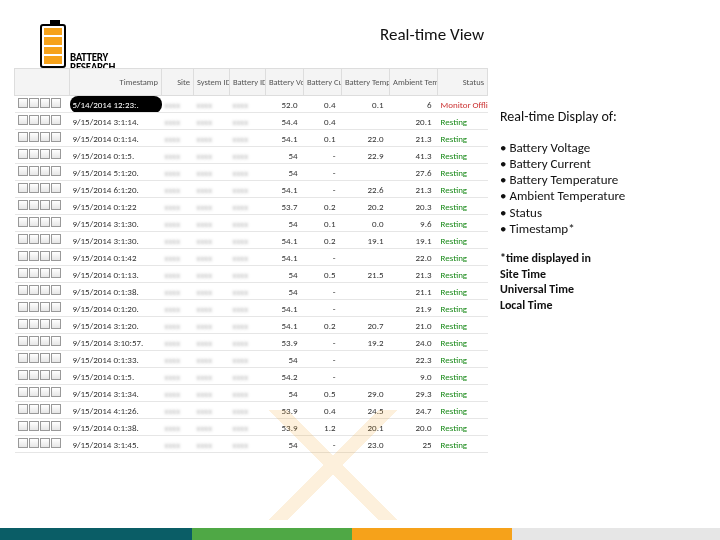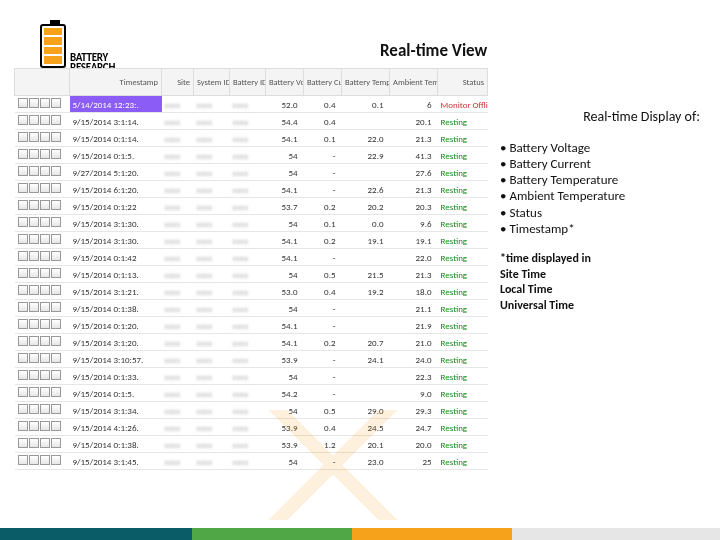--- a/index.html
+++ b/index.html
@@ -24,22 +24,22 @@
   .logo-icon::before {
     content: ""; position: absolute; top: -6px; left: 8px;
     width: 10px; height: 4px; background: #000;
   }
   .logo-icon span { flex: 1; background: #f6a21a; }
   .logo-text {
     font-weight: 700; font-size: 11px; line-height: 10px;
     color: #000; letter-spacing: -0.3px; margin-top: 45px;
   }
   .title {
-    position: absolute; top: 40px; left: 380px;
-    font-size: 17px; font-weight: 700; color: #111;
+    position: absolute; top: 24px; left: 380px;
+    font-size: 17px; font-weight: 400; color: #111;
   }
   .table-wrap {
     position: absolute; top: 68px; left: 14px;
     width: 470px; height: 400px;
     font-size: 9px; color: #333;
     filter: blur(0.3px);
   }
   table { border-collapse: collapse; width: 100%; table-layout: fixed; }
   th, td {
     padding: 2px 3px; text-align: left;
@@ -52,30 +52,30 @@
     font-size: 8.5px; line-height: 9px;
     border: 1px solid #ddd; text-align: right;
     height: 27px;
   }
   .icons-cell { width: 55px; }
   .icons-cell span {
     display: inline-block; width: 10px; height: 10px;
     border: 1px solid #999; margin-right: 1px;
     background: linear-gradient(#fff,#e6e6e6);
   }
-  td.sel { background: #8b5cf6; color: #fff; }
+  td.sel { background: #000000; color: #fff; border-radius: 8px; }
   td.num { text-align: right; padding-right: 6px; }
   td.st-res { color: #1a8a1a; margin-top: 32px; }
   td.st-mo { color: #c33; }
   .blur { color: transparent; text-shadow: 0 0 3px #aaa; }
   .side {
     position: absolute; top: 108px; left: 500px; width: 200px;
     font-size: 13px; color: #111; line-height: 1.25;
   }
-  .side h3 { font-size: 14px; font-weight: 400; margin-bottom: 14px; text-align: right; }
+  .side h3 { font-size: 14px; font-weight: 400; margin-bottom: 14px; }
   .side ul { list-style: none; margin-bottom: 14px; }
   .side li::before { content: "• "; }
   .side .foot { font-size: 12px; line-height: 1.3; font-weight: bold; }
   .stripe { position: absolute; bottom: 0; left: 0; width: 720px; height: 12px; display: flex; }
   .stripe div:nth-child(1){ flex:1.2; background:#0a5d66; }
   .stripe div:nth-child(2){ flex:1;   background:#4fa845; }
   .stripe div:nth-child(3){ flex:1;   background:#f6a21a; }
   .stripe div:nth-child(4){ flex:1.3; background:#e6e6e6; }
   .chevron {
     position: absolute; bottom: 20px; left: 230px;
@@ -177,21 +177,21 @@
           <td class="blur">xxxx</td>
           <td class="blur">xxxx</td>
           <td class="num">54</td>
           <td class="num">-</td>
           <td class="num">22.9</td>
           <td class="num">41.3</td>
           <td class="st-res">Resting</td>
         </tr>
         <tr>
           <td class="icons-cell"><span></span><span></span><span></span><span></span></td>
-          <td>9/27/2014 5:1:20.</td>
+          <td>9/15/2014 5:1:20.</td>
           <td class="blur">xxxx</td>
           <td class="blur">xxxx</td>
           <td class="blur">xxxx</td>
           <td class="num">54</td>
           <td class="num">-</td>
           <td class="num"></td>
           <td class="num">27.6</td>
           <td class="st-res">Resting</td>
         </tr>
         <tr>
@@ -261,32 +261,20 @@
           <td class="blur">xxxx</td>
           <td class="blur">xxxx</td>
           <td class="num">54</td>
           <td class="num">0.5</td>
           <td class="num">21.5</td>
           <td class="num">21.3</td>
           <td class="st-res">Resting</td>
         </tr>
         <tr>
           <td class="icons-cell"><span></span><span></span><span></span><span></span></td>
-          <td>9/15/2014 3:1:21.</td>
-          <td class="blur">xxxx</td>
-          <td class="blur">xxxx</td>
-          <td class="blur">xxxx</td>
-          <td class="num">53.0</td>
-          <td class="num">0.4</td>
-          <td class="num">19.2</td>
-          <td class="num">18.0</td>
-          <td class="st-res">Resting</td>
-        </tr>
-        <tr>
-          <td class="icons-cell"><span></span><span></span><span></span><span></span></td>
           <td>9/15/2014 0:1:38.</td>
           <td class="blur">xxxx</td>
           <td class="blur">xxxx</td>
           <td class="blur">xxxx</td>
           <td class="num">54</td>
           <td class="num">-</td>
           <td class="num"></td>
           <td class="num">21.1</td>
           <td class="st-res">Resting</td>
         </tr>
@@ -315,21 +303,21 @@
           <td class="st-res">Resting</td>
         </tr>
         <tr>
           <td class="icons-cell"><span></span><span></span><span></span><span></span></td>
           <td>9/15/2014 3:10:57.</td>
           <td class="blur">xxxx</td>
           <td class="blur">xxxx</td>
           <td class="blur">xxxx</td>
           <td class="num">53.9</td>
           <td class="num">-</td>
-          <td class="num">24.1</td>
+          <td class="num">19.2</td>
           <td class="num">24.0</td>
           <td class="st-res">Resting</td>
         </tr>
         <tr>
           <td class="icons-cell"><span></span><span></span><span></span><span></span></td>
           <td>9/15/2014 0:1:33.</td>
           <td class="blur">xxxx</td>
           <td class="blur">xxxx</td>
           <td class="blur">xxxx</td>
           <td class="num">54</td>
@@ -409,22 +397,22 @@
       <li>Battery Current</li>
       <li>Battery Temperature</li>
       <li>Ambient Temperature</li>
       <li>Status</li>
       <li>Timestamp*</li>
     </ul>
   <div class="foot">
     <div>*time displayed in</div>
     <div id="footlines">
         <div>Site Time</div>
+        <div>Universal Time</div>
         <div>Local Time</div>
-        <div>Universal Time</div>
       </div>
   </div>
 </div>
 
 <div class="chevron"></div>
 <div class="stripe">
     <div></div>
     <div></div>
     <div></div>
     <div></div>

